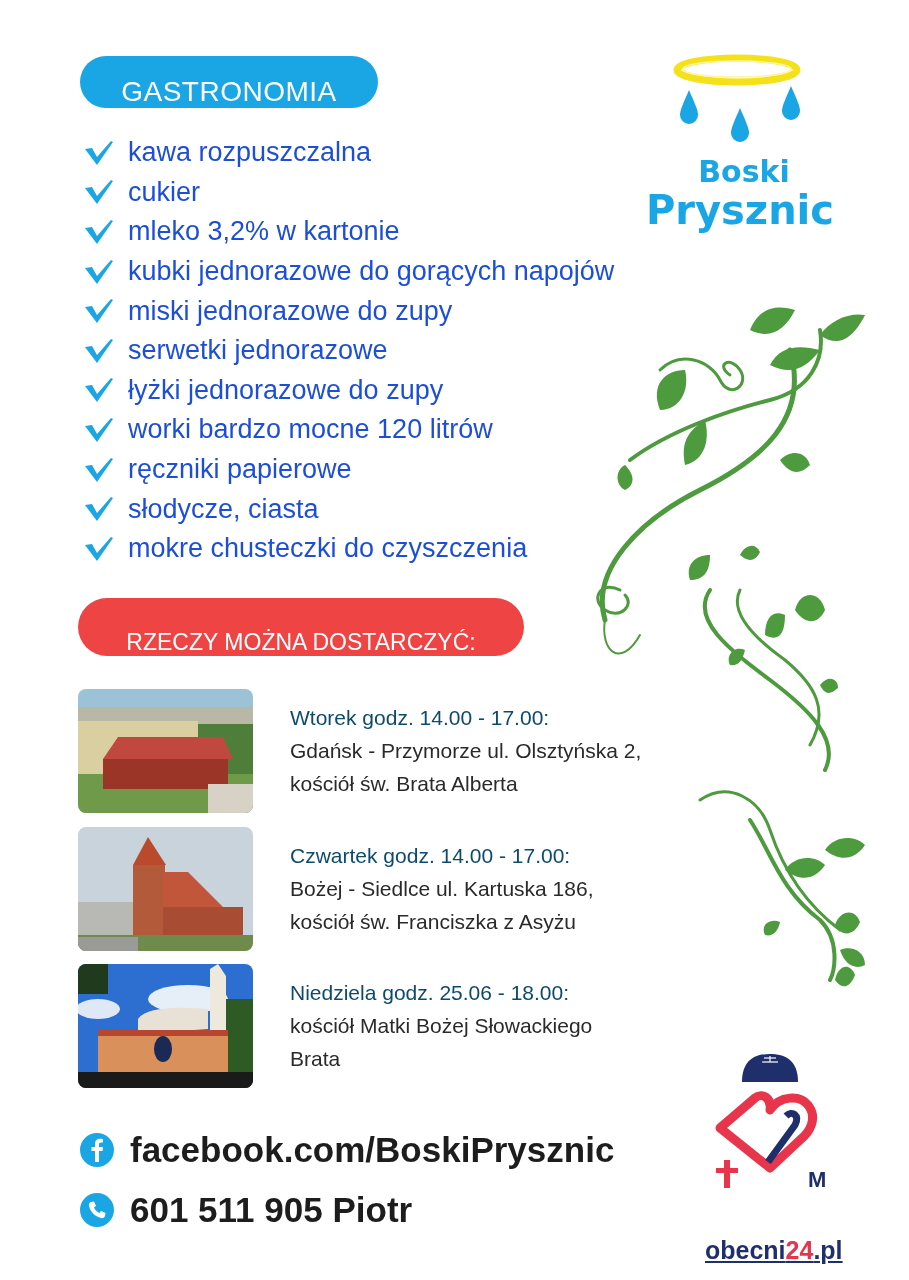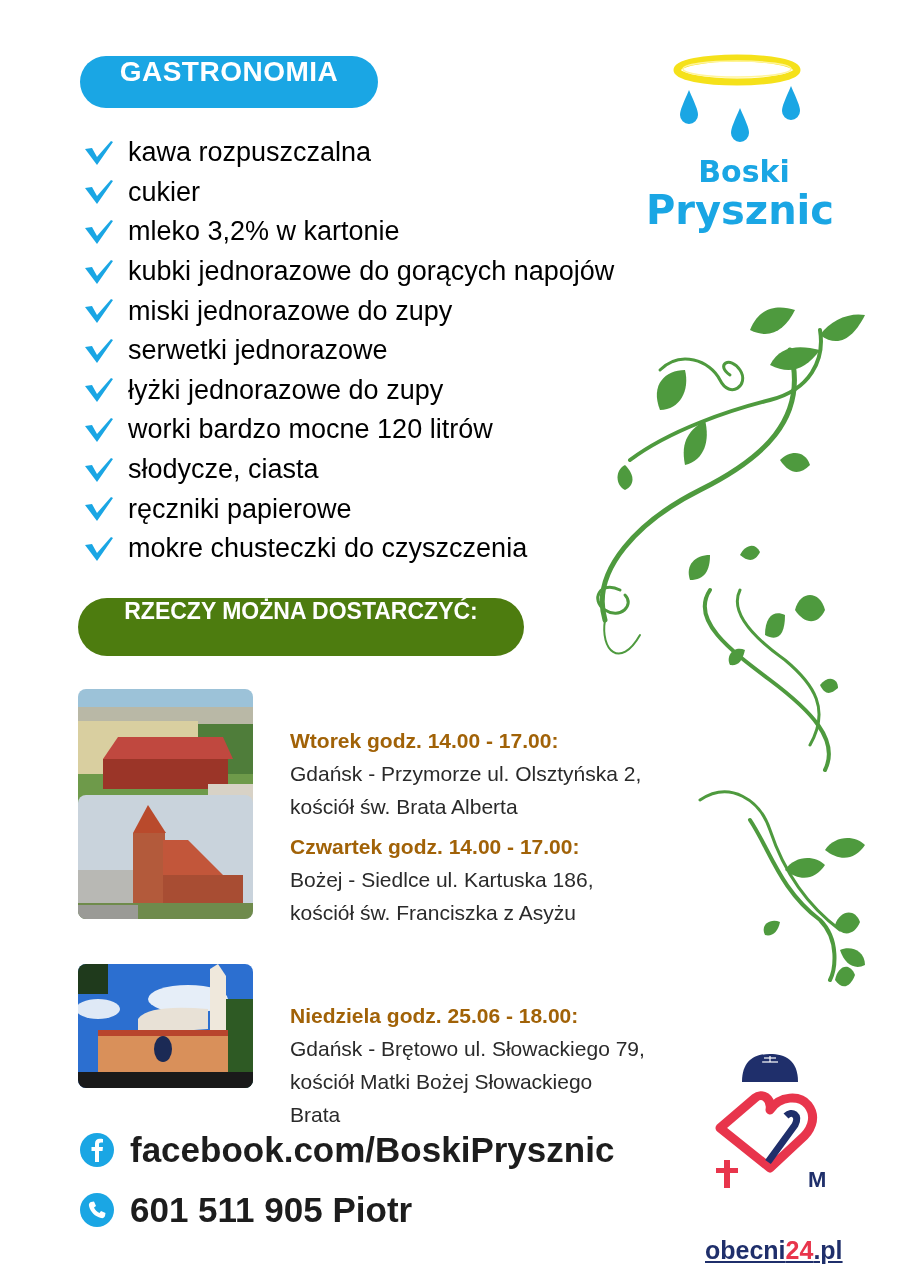--- a/index.html
+++ b/index.html
@@ -1,29 +1,29 @@
 <!DOCTYPE html>
 <html><head>
 <meta charset="utf-8">
 <style>
   html, body { margin:0; padding:0; }
   body { width:909px; height:1280px; background:#ffffff; position:relative; overflow:hidden;
          font-family:"Liberation Sans", "DejaVu Sans", sans-serif; color:#1e1e1e; }
-  .pill { position:absolute; border-radius:30px; color:#fff; font-weight:bold; display:flex; align-items:flex-start; justify-content:center; }
+  .pill { position:absolute; border-radius:30px; color:#fff; font-weight:normal; display:flex; align-items:flex-end; justify-content:center; }
   .pill.blue { left:80px; top:56px; width:298px; height:52px; background:#1aa6e4; font-size:28px; letter-spacing:0.5px; }
-  .pill.green { left:78px; top:598px; width:446px; height:58px; background:#4d7c0f; font-size:23px; }
+  .pill.green { left:78px; top:598px; width:446px; height:58px; background:#ef4444; font-size:23px; }
   .list { position:absolute; left:84px; top:133px; margin:0; padding:0; list-style:none; }
-  .list li { height:39.6px; display:flex; align-items:center; font-size:27px; color:#000000; white-space:nowrap; }
+  .list li { height:39.6px; display:flex; align-items:center; font-size:27px; color:#1d4ed8; white-space:nowrap; }
   .check { width:30px; height:26px; margin-right:14px; flex:0 0 30px; }
   .logo { position:absolute; left:636px; top:48px; width:210px; height:190px; }
   .vines { position:absolute; left:580px; top:290px; width:320px; height:720px; }
   .loc { position:absolute; left:78px; width:640px; height:124px; }
   .photo { position:absolute; left:0; top:0; width:175px; height:124px; border-radius:8px; overflow:hidden; }
   .loc-text { position:absolute; left:212px; top:12px; font-size:21px; line-height:33px; color:#2a2a2a; }
-  .loc-title { font-weight:bold; color:#a16207;margin-top:23px; }
+  .loc-title { font-weight:normal; color:#0c4a6e; }
   .contact { position:absolute; left:80px; display:flex; align-items:center; font-weight:bold; font-size:35px; color:#1d1d1d;text-align:center; }
   .circle-icon { width:34px; height:34px; border-radius:50%; background:#1aa6e4; margin-right:16px; display:flex; align-items:center; justify-content:center; }
   .obecni { position:absolute; left:700px; top:1050px; width:150px; height:175px; }
   .obecni-text { position:absolute; left:705px; top:1236px; font-size:25px; font-weight:bold; color:#1f2f6b;text-decoration:underline; }
   .obecni-text .num { color:#e8354c; }
 </style>
 </head>
 <body>
 
 <div class="pill blue">
@@ -88,27 +88,27 @@
   <li>
       <svg class="check" viewBox="0 0 30 26">
         <path d="M1 9 L8 8 L13 17 L27 1 L29 2 L13 25 Z" fill="#1aa6e4"></path>
       </svg>
       <span>worki bardzo mocne 120 litrów</span>
     </li>
   <li>
       <svg class="check" viewBox="0 0 30 26">
         <path d="M1 9 L8 8 L13 17 L27 1 L29 2 L13 25 Z" fill="#1aa6e4"></path>
       </svg>
+      <span>ręczniki papierowe</span>
+    </li>
+  <li>
+      <svg class="check" viewBox="0 0 30 26">
+        <path d="M1 9 L8 8 L13 17 L27 1 L29 2 L13 25 Z" fill="#1aa6e4"></path>
+      </svg>
       <span>słodycze, ciasta</span>
-    </li>
-  <li>
-      <svg class="check" viewBox="0 0 30 26">
-        <path d="M1 9 L8 8 L13 17 L27 1 L29 2 L13 25 Z" fill="#1aa6e4"></path>
-      </svg>
-      <span>ręczniki papierowe</span>
     </li>
   <li>
       <svg class="check" viewBox="0 0 30 26">
         <path d="M1 9 L8 8 L13 17 L27 1 L29 2 L13 25 Z" fill="#1aa6e4"></path>
       </svg>
       <span>mokre chusteczki do czyszczenia</span>
     </li>
 </ul>
 
 <svg class="vines" viewBox="0 0 320 720">
@@ -164,21 +164,21 @@
     <rect x="25" y="70" width="125" height="30" fill="#9b3528"></rect>
     <rect x="130" y="95" width="45" height="29" fill="#d8d2c6"></rect>
   </svg>
   <div class="loc-text">
     <div class="loc-title">Wtorek godz. 14.00 - 17.00:</div>
     <div>Gdańsk - Przymorze ul. Olsztyńska 2,</div>
     <div>kościół św. Brata Alberta</div>
   </div>
 </div>
 
-<div class="loc" style="top:795px;">
+<div class="loc" style="top:827px;">
   <svg class="photo" viewBox="0 0 175 124">
     <rect width="175" height="124" fill="#c9d3dc"></rect>
     <rect y="75" width="60" height="35" fill="#b8b8b4"></rect>
     <polygon points="55,38 70,10 88,38" fill="#b94a2c"></polygon>
     <rect x="55" y="38" width="32" height="72" fill="#b35a3b"></rect>
     <polygon points="85,45 110,45 160,95 85,95" fill="#c2563a"></polygon>
     <rect x="85" y="80" width="80" height="30" fill="#a84d33"></rect>
     <rect y="108" width="175" height="16" fill="#6f8b4c"></rect>
     <rect y="110" width="60" height="14" fill="#9a9a96"></rect>
   </svg>
@@ -198,21 +198,20 @@
     <rect x="148" y="35" width="27" height="89" fill="#2e5a24"></rect>
     <polygon points="132,5 140,0 148,12 148,95 132,95" fill="#efe8dc"></polygon>
     <path d="M60 55 Q70 40 130 45 L130 65 L60 70 Z" fill="#e8e1d6"></path>
     <rect x="20" y="70" width="130" height="40" fill="#d9905a"></rect>
     <rect x="20" y="66" width="130" height="6" fill="#b8452d"></rect>
     <ellipse cx="85" cy="85" rx="9" ry="13" fill="#1b2a55"></ellipse>
     <rect y="108" width="175" height="16" fill="#1a1a1a"></rect>
   </svg>
   <div class="loc-text">
     <div class="loc-title">Niedziela godz. 25.06 - 18.00:</div>
-    <div>Gdańsk - Brętowo ul. Słowackiego 79,</div>
     <div>kościół Matki Bożej Słowackiego</div>
     <div>Brata</div>
   </div>
 </div>
 
 <div class="contact" style="top:1130px;">
   <div class="circle-icon">
     <svg width="20" height="24" viewBox="0 0 20 24">
         <path d="M12 24 V13 H15.5 L16 9 H12 V6.5 C12 5.3 12.4 4.5 14 4.5 H16 V1 C15.4 0.9 14.2 0.8 12.8 0.8 C9.9 0.8 8 2.6 8 5.8 V9 H4.5 V13 H8 V24 Z" fill="#fff"></path>
       </svg>

